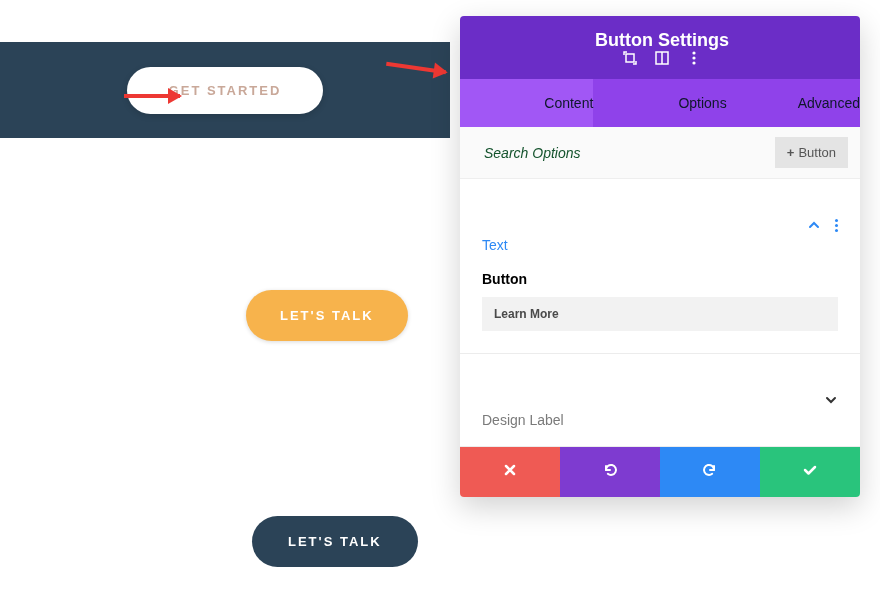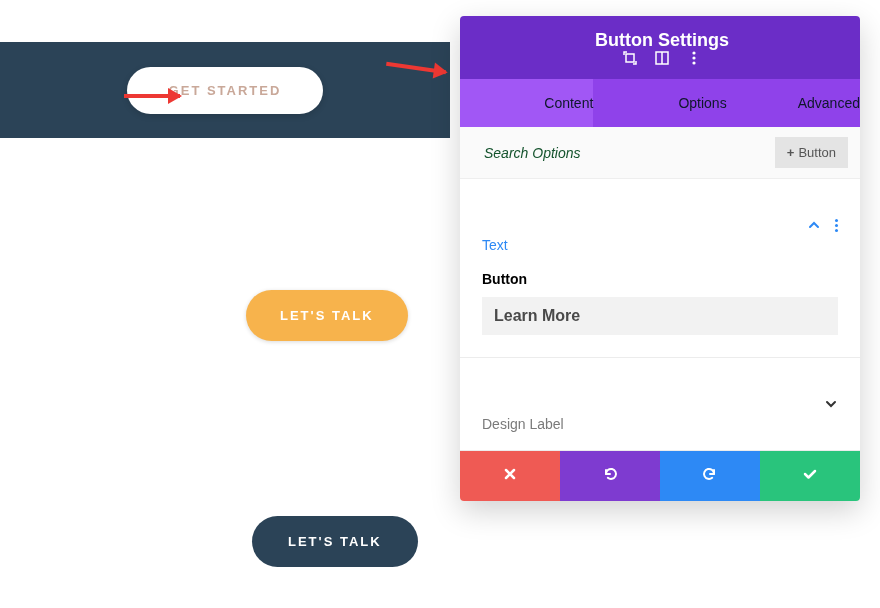--- a/index.html
+++ b/index.html
@@ -221,21 +221,21 @@
     font-size: 14px;
     font-weight: 700;
     color: #000000;
     margin-bottom: 10px;
   }
   .field-input {
     width: 100%;
     background: #f2f2f2;
     border: none;
     padding: 10px 12px;
-    font-size: 16px;
+    font-size: 12px;
     color: #4a4a4a;
     font-weight: 600;
   }
 
   .footer-actions {
     display: flex;
     height: 50px;
   }
   .footer-btn {
     flex: 1;

